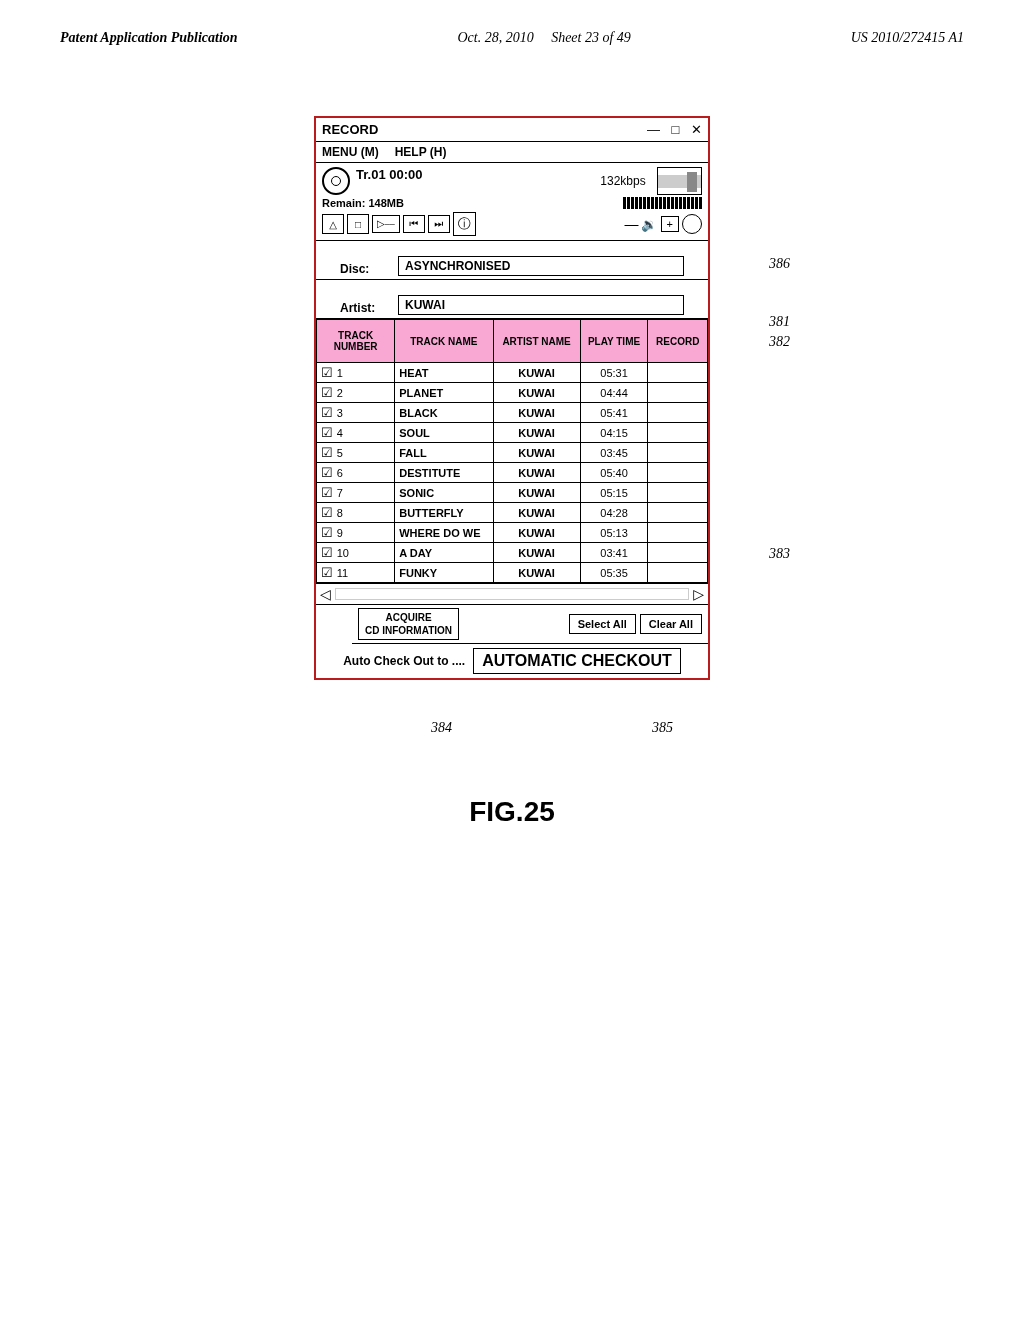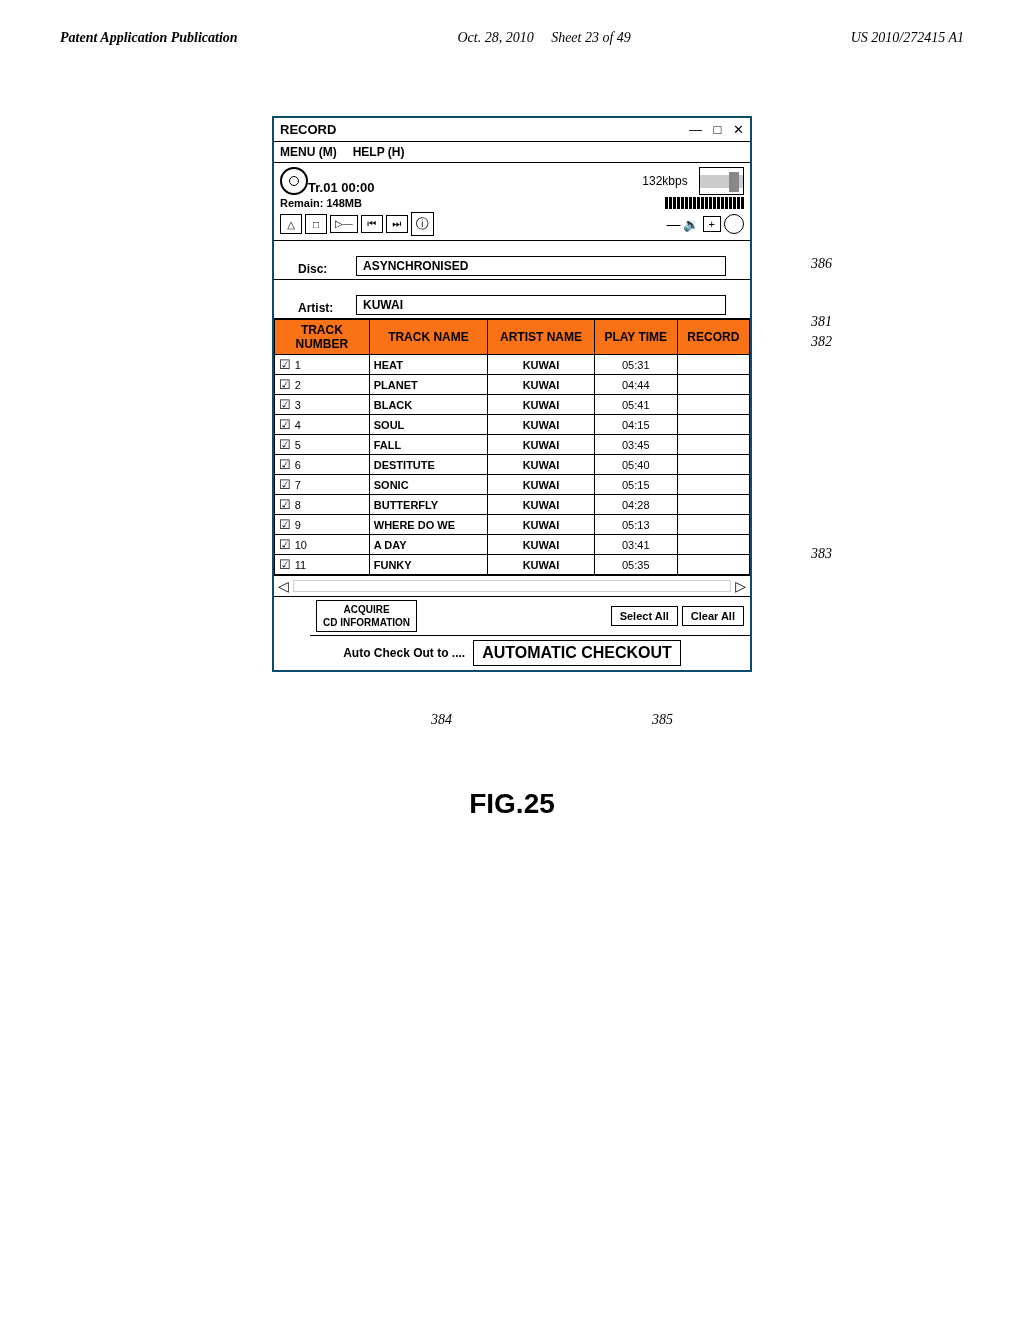--- a/index.html
+++ b/index.html
@@ -24,22 +24,22 @@
 
     
     .main-content {
       display: flex;
       justify-content: center;
       align-items: flex-start;
       padding: 60px 60px 20px 60px;
     }
 
     .record-window {
-      border: 2px solid #0c4a6e;
-      width: 480px;
+      border: 2px solid #b91c1c;
+      width: 396px;
       background: #fff;
       font-family: Arial, sans-serif;
       font-size: 12px;
     }
 
     
     .title-bar {
       display: flex;
       justify-content: space-between;
       align-items: center;
@@ -71,21 +71,22 @@
       border-bottom: 1px solid #000;
     }
     .transport-row1 {
       display: flex;
       align-items: center;
       justify-content: space-between;
       margin-bottom: 2px;
     }
     .transport-row1-left {
       display: flex;
-      align-items: flex-end;
+      align-items: flex-start;
+      gap: 6px;
     }
     .transport-row1-right {
       display: flex;
       align-items: center;
       gap: 4px;
     }
     .track-display {
       font-weight: bold;
       font-size: 13px;
     }
@@ -183,24 +184,24 @@
     }
 
     
     .track-table {
       width: 100%;
       border-collapse: collapse;
       font-size: 11px;
     }
     .track-table th {
       border: 1px solid #000;
-      padding: 3px 4px;
-      font-weight: bold;
-      font-size: 12px;
-      background: #f97316;
+      padding: 10px 4px;
+      font-weight: bold;
+      font-size: 10px;
+      background: #f9a8d4;
       text-align: center;
     }
     .track-table td {
       border: 1px solid #000;
       padding: 2px 4px;
       font-size: 11px;
     }
     .track-table .col-num { width: 80px; text-align: center; }
     .track-table .col-name { width: 100px; font-weight: bold; }
     .track-table .col-artist { width: 90px; font-weight: bold; text-align: center; }

